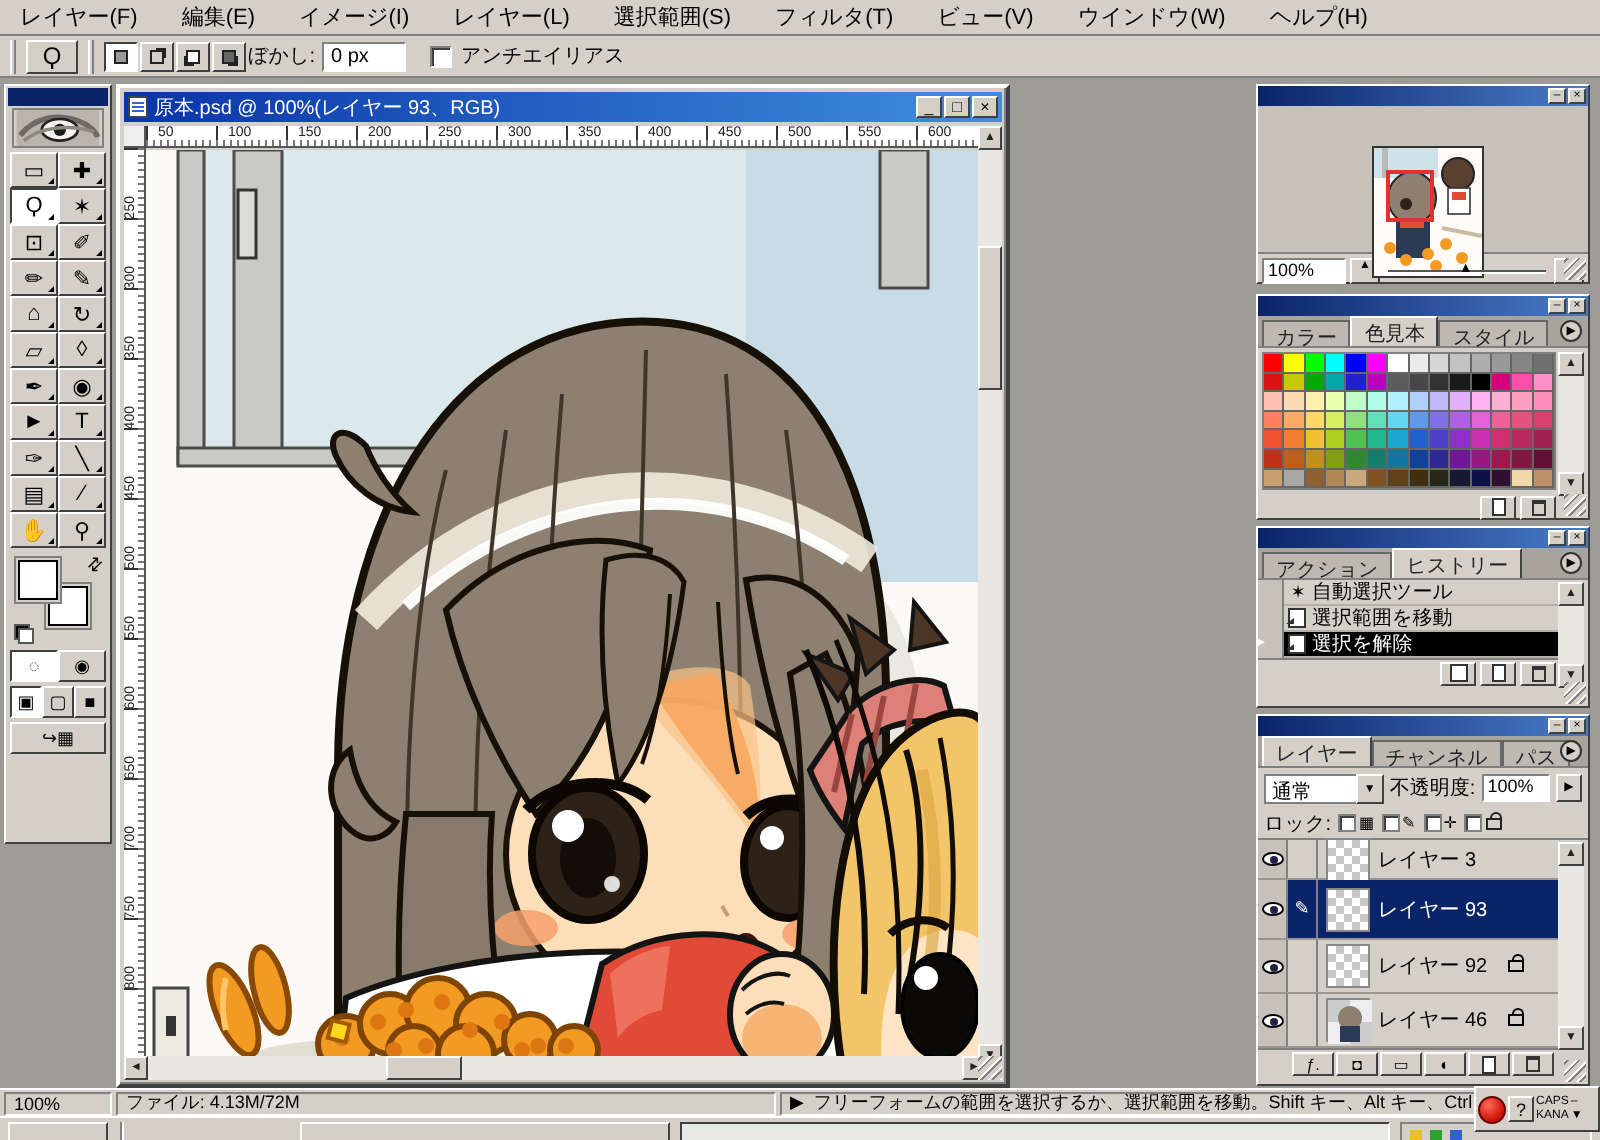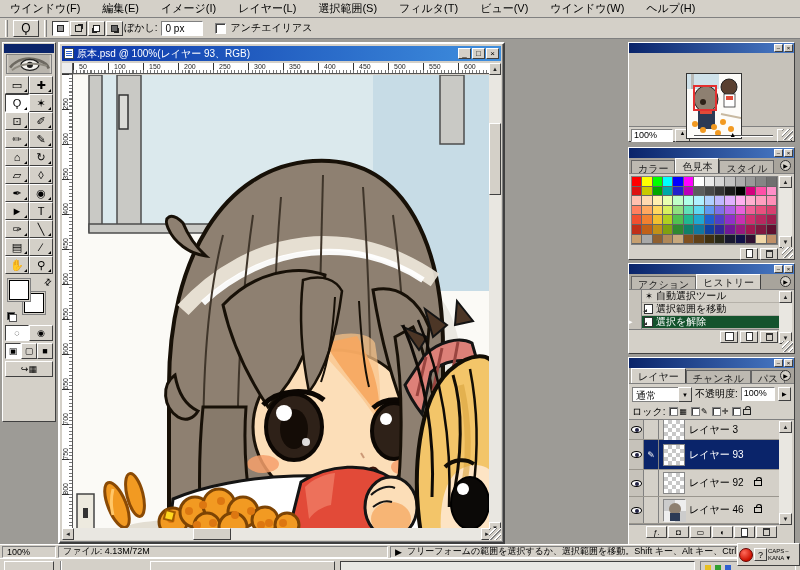--- a/index.html
+++ b/index.html
@@ -90,21 +90,21 @@
   .sw-row { display:flex; }
   .sw { width:10.4px; height:9.6px; border:1px solid #666; border-width:0 1px 1px 0; }
   #sw-scroll { position:absolute; right:2px; top:28px; width:13px; height:72px; background:#e9e7e1; }
   .sw-bottom { height:13px; display:flex; justify-content:flex-end; gap:2px; padding-right:16px; align-items:center; }
   .mini-btn { width:18px; height:12px; display:flex; align-items:center; justify-content:center; }
   .page-ico { width:7px; height:9px; background:#fff; border:1px solid #333; }
   .trash-ico { width:7px; height:8px; border:1px solid #333; border-top:2px solid #333; background:#d4d0c8; }
 
   
   .hist-row { height:13px; display:flex; align-items:center; border-bottom:1px solid #b5b1a9; background:#d4d0c8; }
-  .hist-row.selected { background:#14532d; color:#fff; }
+  .hist-row.selected { background:#000000; color:#fff; }
   .hist-src { width:13px; height:13px; border-right:1px solid #808080; background:#c6c2ba; flex:none; position:relative; font-size:7px; line-height:12px; }
   .hist-ico { width:14px; text-align:center; font-size:9px; flex:none; }
   .state-ico { width:9px; height:10px; background:#fff; border:1px solid #333; margin:0 3px 0 2px; flex:none; position:relative; }
   .state-ico::after { content:""; position:absolute; left:-2px; bottom:1px; border-top:3px solid transparent; border-right:4px solid #333; }
   .hist-label { font-size:10px; white-space:nowrap; }
   #hist-list { margin:0 14px 0 0; border-bottom:1px solid #808080; }
   #hist-scroll { position:absolute; right:2px; top:27px; width:13px; height:53px; background:#e9e7e1; }
   .hist-bottom { height:13px; display:flex; justify-content:flex-end; gap:2px; padding-right:16px; align-items:center; }
 
   
@@ -141,21 +141,21 @@
   #ime-bar { position:absolute; left:737px; top:543px; width:63px; height:23px; background:#d4d0c8; border:1px solid; border-color:#fff #404040 #404040 #fff; display:flex; align-items:center; gap:1px; padding:0 1px; z-index:60; }
   #ime-ball { width:14px; height:14px; border-radius:50%; background:radial-gradient(circle at 35% 30%,#ff6a5a,#cc1100 70%); border:1px solid #600; }
   #ime-help { width:13px; height:13px; font-size:9px; text-align:center; line-height:12px; }
   .ime-col { display:flex; flex-direction:column; font-size:6px; line-height:7px; letter-spacing:0; }
   .ime-marks { display:flex; flex-direction:column; font-size:6px; line-height:7px; }
 </style>
 </head>
 <body>
 
 <div id="menubar">
-    <span class="menu-item">ウインドウ(F)</span>
+    <span class="menu-item">レイヤー(F)</span>
     <span class="menu-item">編集(E)</span>
     <span class="menu-item">イメージ(I)</span>
     <span class="menu-item">レイヤー(L)</span>
     <span class="menu-item">選択範囲(S)</span>
     <span class="menu-item">フィルタ(T)</span>
     <span class="menu-item">ビュー(V)</span>
     <span class="menu-item">ウインドウ(W)</span>
     <span class="menu-item">ヘルプ(H)</span>
   </div>
 
@@ -669,21 +669,21 @@
       <span class="mini-btn raised">
           <span class="page-ico"></span>
         </span>
       <span class="mini-btn raised">
           <span class="trash-ico"></span>
         </span>
     </div>
     <div class="pal-grip"></div>
   </div>
 
-  <div class="palette" style="top:318px;height:213px;">
+  <div class="palette" style="top:318px;height:186px;">
     <div class="pal-title">
       <span class="pal-tbtn">–</span>
       <span class="pal-tbtn">×</span>
     </div>
     <div class="tab-row" id="lay-tabs">
         <span class="tab active">レイヤー</span>
         <span class="tab">チャンネル</span>
         <span class="tab">パス</span>
         <span class="pal-menu-btn">▶</span>
       </div>

